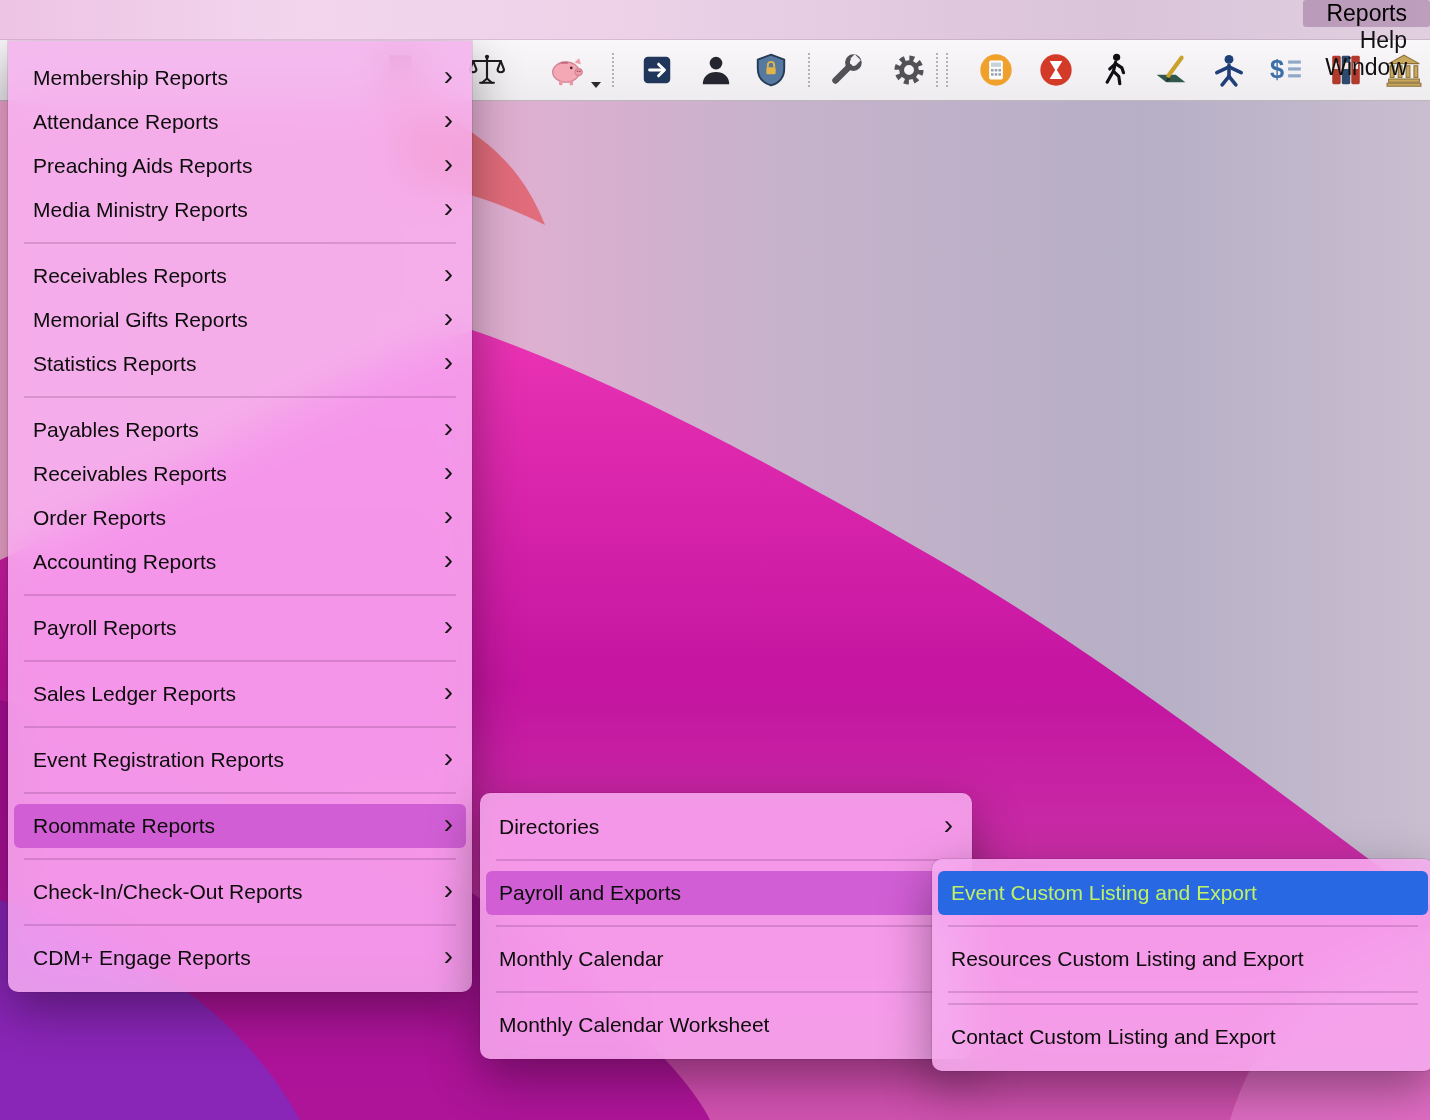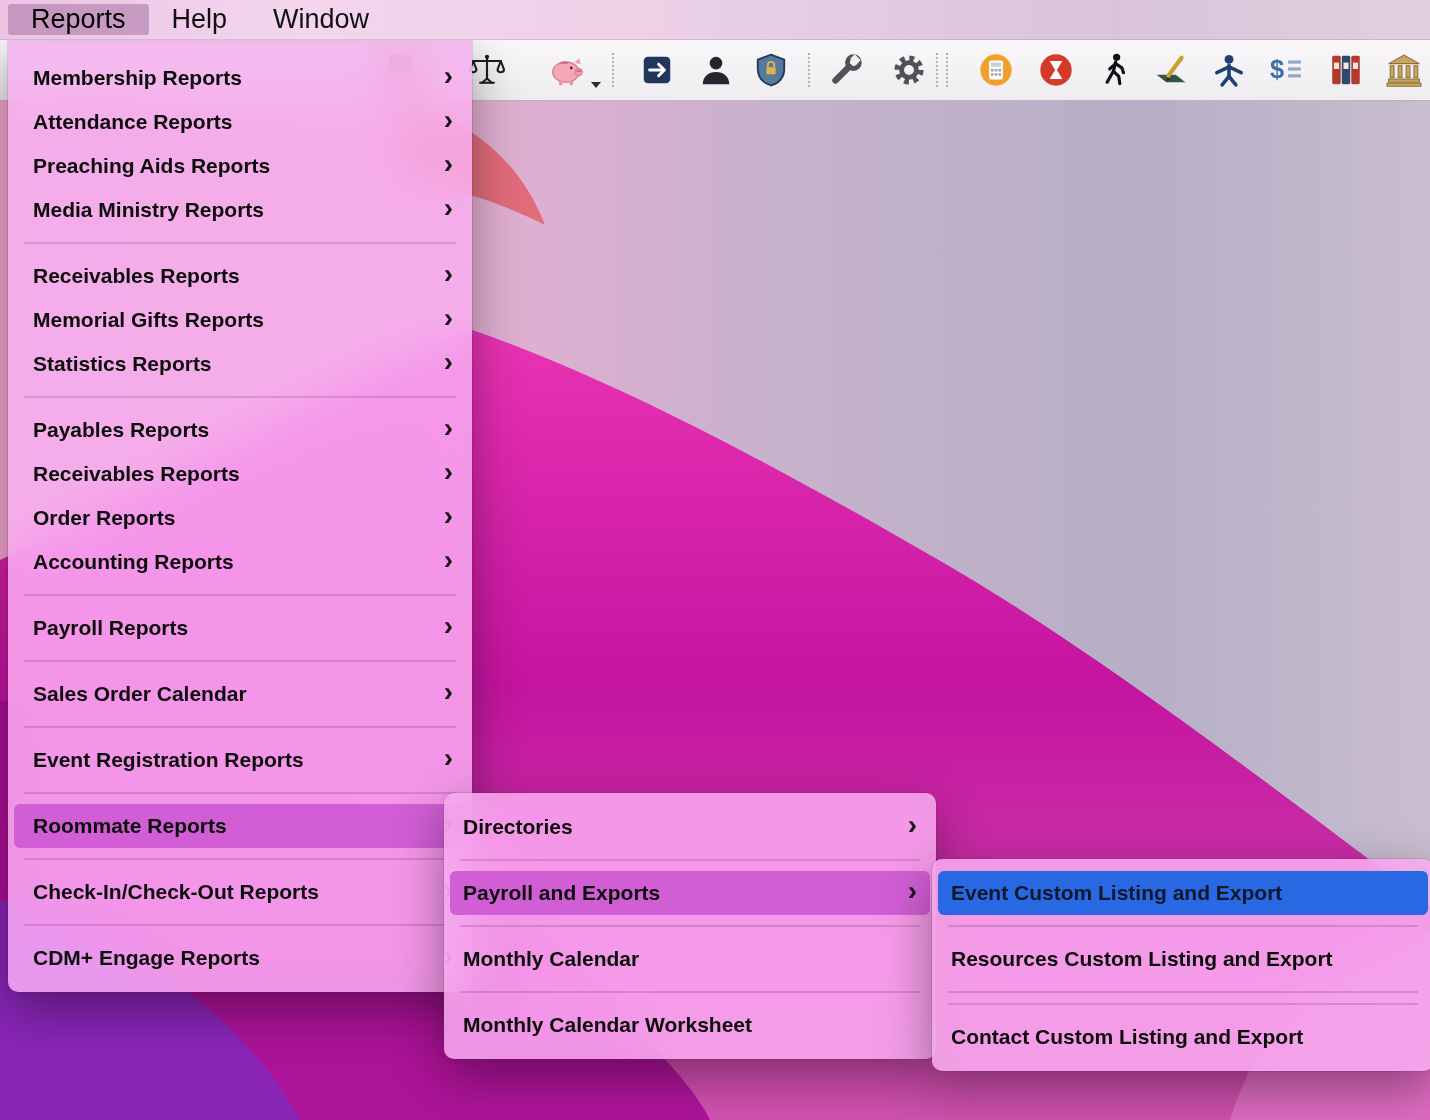--- a/index.html
+++ b/index.html
@@ -13,43 +13,43 @@
            border-bottom:1px solid #bdb6bd;}
   .tb-icon{position:absolute;top:12px;width:36px;height:36px;}
   .tb-icon svg{display:block;width:36px;height:36px;}
   .tb-sep{position:absolute;top:13px;height:34px;width:0;border-left:2px dotted #b7b0b7;}
   .tb-caret{position:absolute;left:591px;top:42px;width:0;height:0;
             border-left:5px solid transparent;border-right:5px solid transparent;
             border-top:6px solid #2a2a2a;}
 
   
   .menubar{position:absolute;top:0;left:0;right:0;height:40px;z-index:20;
-           display:flex;align-items:center;padding-left:8px;font-size:27px;color:#111;
+           display:flex;align-items:flex-end;padding-left:8px;font-size:23px;color:#111;
            background:linear-gradient(90deg,#edc4e4 0%,#f3d6ee 22%,#ecd1e7 45%,#d9c4da 78%,#e1cfdf 100%);
-           border-bottom:1px solid rgba(120,80,120,0.18);box-sizing:border-box;}
+           border-bottom:1px solid rgba(120,80,120,0.18);box-sizing:border-box;flex-direction:column;}
   .mb-item{display:flex;align-items:center;padding:0 23px;white-space:nowrap;}
   .mb-item.active{background:rgba(96,34,96,0.28);border-radius:3px;color:#000;}
 
   
   .menu-panel{position:absolute;z-index:10;box-sizing:border-box;padding:12px 0;
               background:rgba(243,175,236,0.85);
               backdrop-filter:blur(22px) saturate(160%);
               -webkit-backdrop-filter:blur(22px) saturate(160%);
               border-radius:10px;
               box-shadow:0 18px 50px rgba(0,0,0,0.38),0 0 0 0.5px rgba(90,20,90,0.25);}
   .panel1{left:8px;top:41px;width:464px;border-top-left-radius:0;border-top-right-radius:0;padding-top:15px;}
-  .panel2{left:444px;top:793px;width:492px;}
+  .panel2{left:480px;top:793px;width:492px;}
   .panel3{left:932px;top:859px;width:502px;}
 
   .mi{height:44px;margin:0 6px;padding:0 13px;border-radius:6px;
       display:flex;align-items:center;justify-content:space-between;
-      font-size:21px;color:#0c0c0c;white-space:nowrap;font-weight:bold;}
+      font-size:21px;color:#0c0c0c;white-space:nowrap;}
   .panel1 .mi{padding:0 13px 0 19px;}
   .mi.hl{background:#d15ed5;}
-  .mi.sel{background:#2968e3;color:#0f172a;}
+  .mi.sel{background:#2968e3;color:#bef264;}
   .sep{height:2px;margin:10px 16px;background:rgba(60,10,60,0.16);}
   .chev{font-size:28px;line-height:1;color:#161616;transform:translateY(-2px);}
 </style>
 </head>
 <body>
 
 <div class="screen">
 
   <svg class="wallpaper" viewBox="0 0 1430 1120" preserveAspectRatio="none">
     <defs>
@@ -285,21 +285,21 @@
       <span>Accounting Reports</span>
       <span class="chev">›</span>
     </div>
     <div class="sep"></div>
     <div class="mi">
       <span>Payroll Reports</span>
       <span class="chev">›</span>
     </div>
     <div class="sep"></div>
     <div class="mi">
-      <span>Sales Order Calendar</span>
+      <span>Sales Ledger Reports</span>
       <span class="chev">›</span>
     </div>
     <div class="sep"></div>
     <div class="mi">
       <span>Event Registration Reports</span>
       <span class="chev">›</span>
     </div>
     <div class="sep"></div>
     <div class="mi hl">
       <span>Roommate Reports</span>

